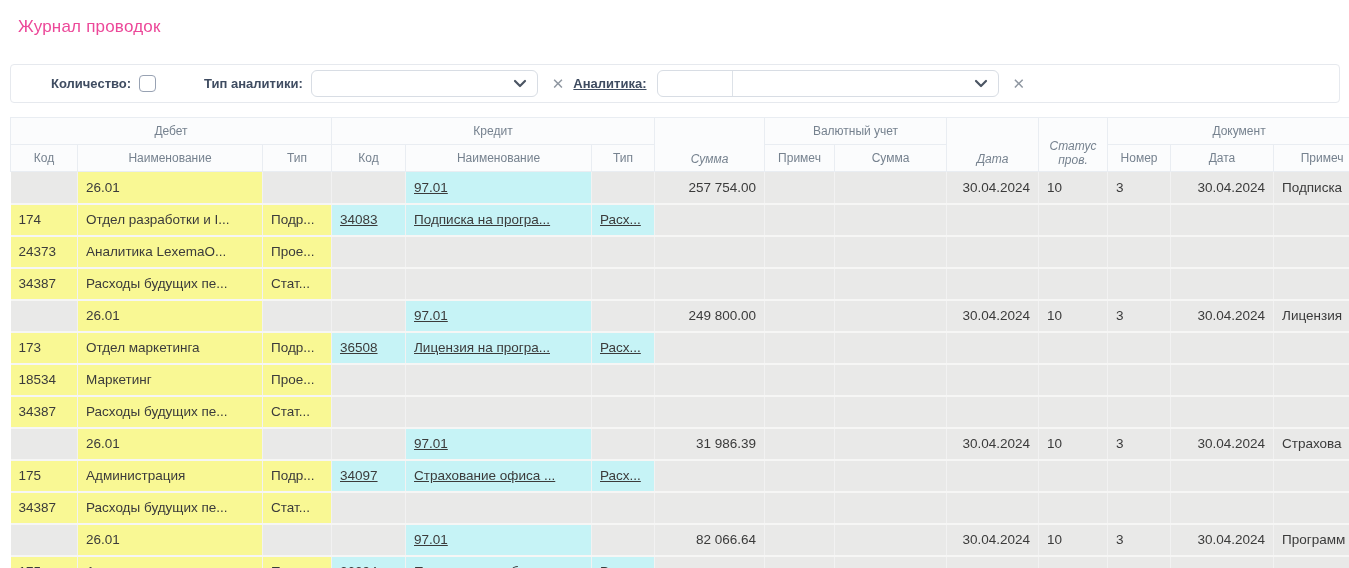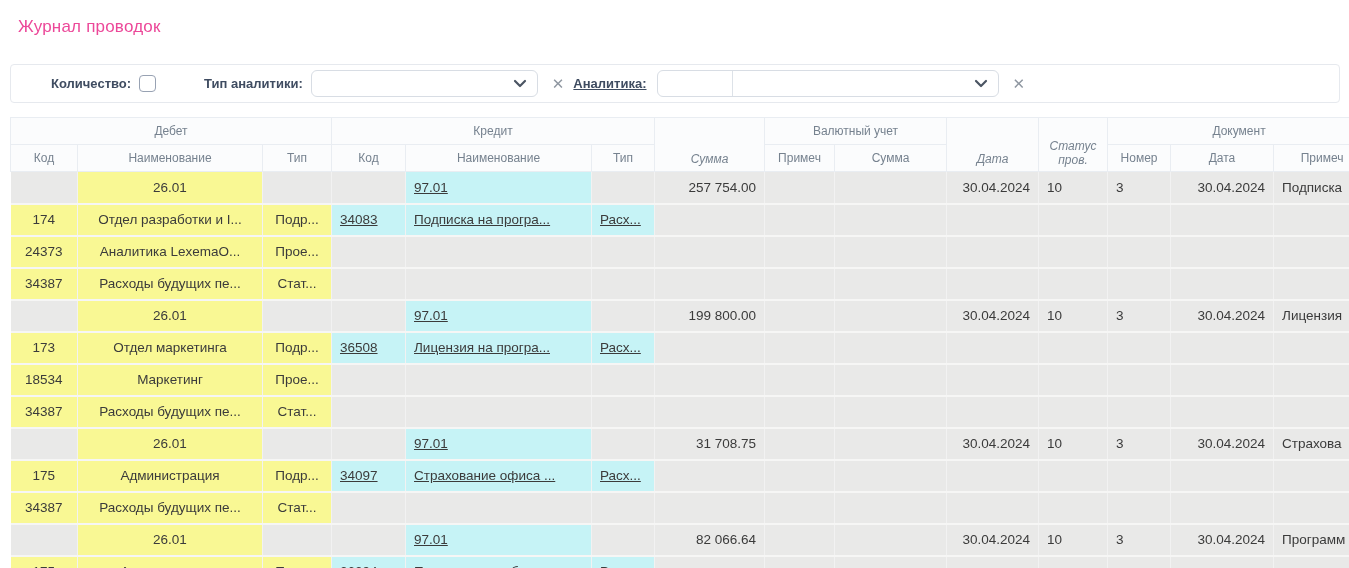--- a/index.html
+++ b/index.html
@@ -77,21 +77,21 @@
   thead th.status-h { line-height: 14px; padding-bottom: 4px; }
   tbody td {
     height: 32px; padding: 0 8px;
     font-size: 13.5px; color: #3b3b3b;
     background: var(--row-bg);
     border-right: 1px solid #f2f2f2;
     border-bottom: 2px solid #f6f6f5;
     white-space: nowrap; overflow: hidden;
     cursor: default;
   }
-  tbody td.debit  { background: var(--debit-bg); text-align: center; }
+  tbody td.debit  { background: var(--debit-bg); }
   tbody td.credit { background: var(--credit-bg); text-decoration: underline; }
   tbody td:nth-child(7), tbody td:nth-child(9),
   tbody td:nth-child(10), tbody td:nth-child(13) { text-align: right; }
 </style>
 </head>
 <body>
 
 <div class="page-title">Журнал проводок</div>
 
 <div class="filter-bar">
@@ -226,21 +226,21 @@
           <td></td>
           <td></td>
         </tr>
         <tr class="row-summary">
           <td></td>
           <td class="debit">26.01</td>
           <td></td>
           <td></td>
           <td class="credit">97.01</td>
           <td></td>
-          <td>199 800.00</td>
+          <td>249 800.00</td>
           <td></td>
           <td></td>
           <td>30.04.2024</td>
           <td>10</td>
           <td>3</td>
           <td>30.04.2024</td>
           <td>Лицензия</td>
         </tr>
         <tr class="row-detail">
           <td class="debit">173</td>
@@ -290,21 +290,21 @@
           <td></td>
           <td></td>
         </tr>
         <tr class="row-summary">
           <td></td>
           <td class="debit">26.01</td>
           <td></td>
           <td></td>
           <td class="credit">97.01</td>
           <td></td>
-          <td>31 708.75</td>
+          <td>31 986.39</td>
           <td></td>
           <td></td>
           <td>30.04.2024</td>
           <td>10</td>
           <td>3</td>
           <td>30.04.2024</td>
           <td>Страхова</td>
         </tr>
         <tr class="row-detail">
           <td class="debit">175</td>

